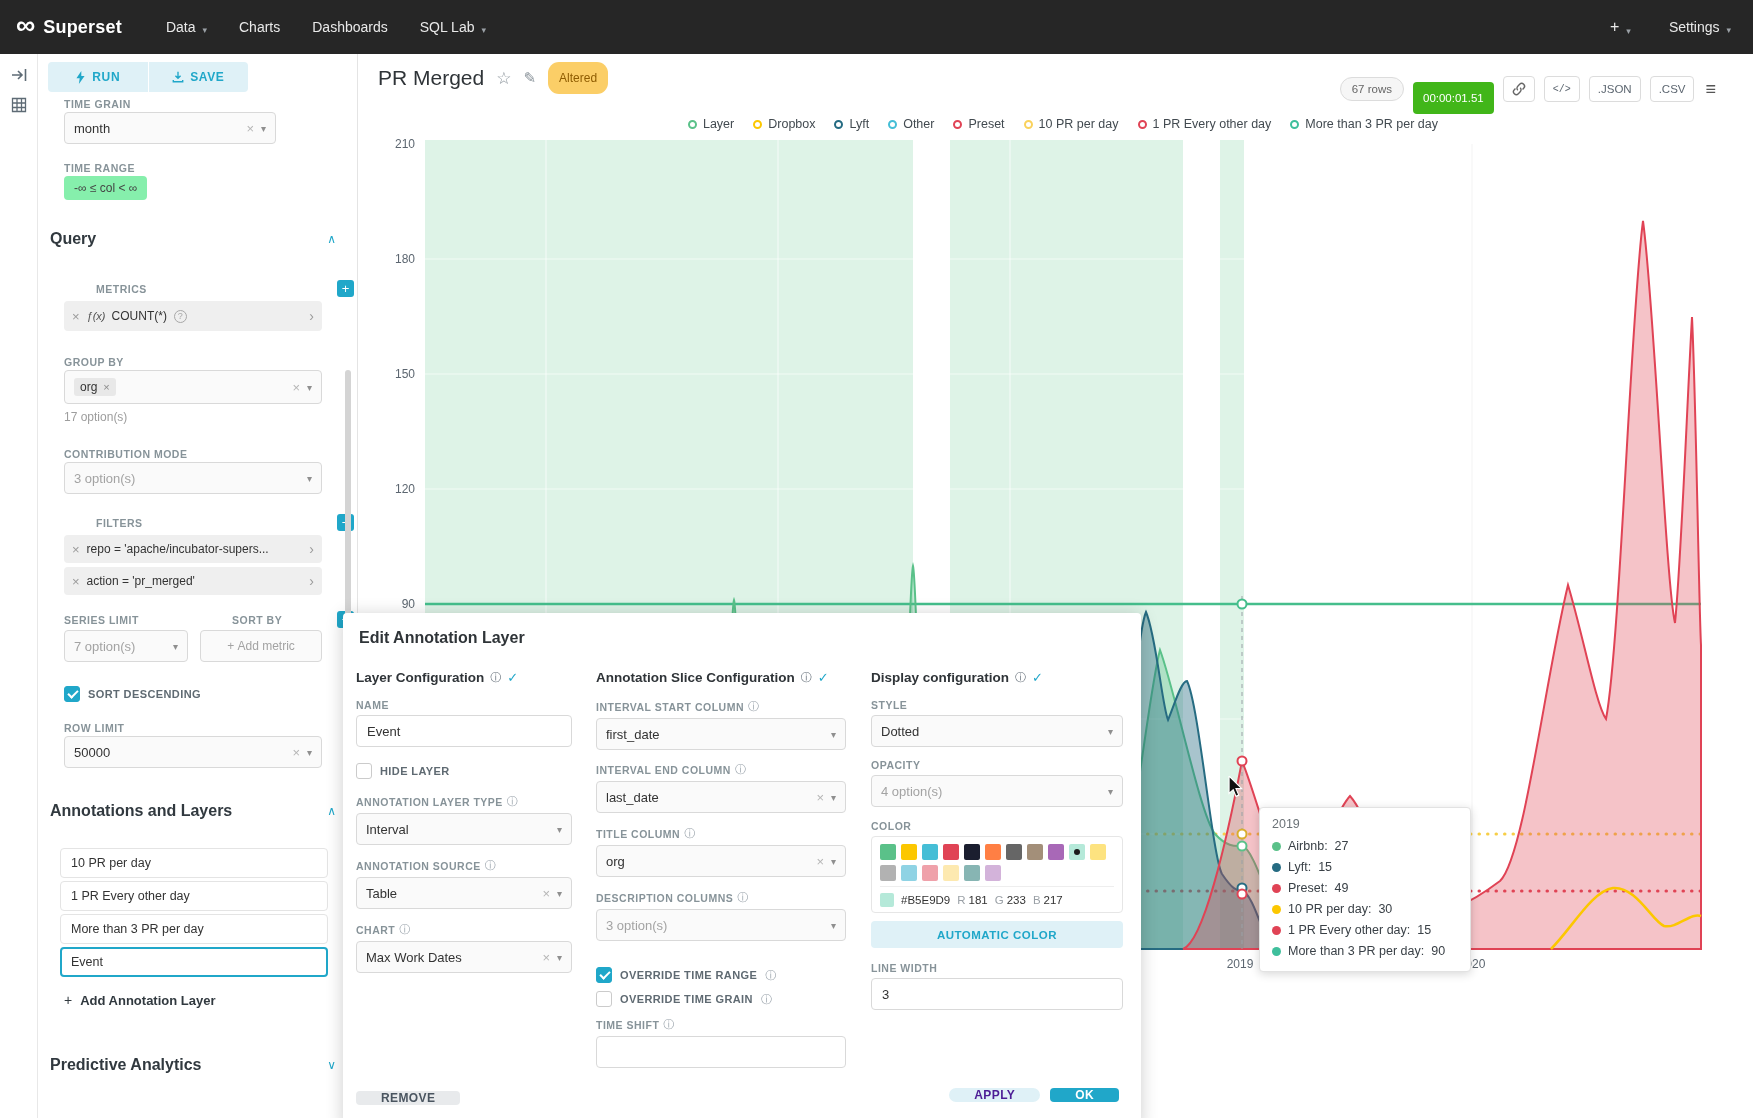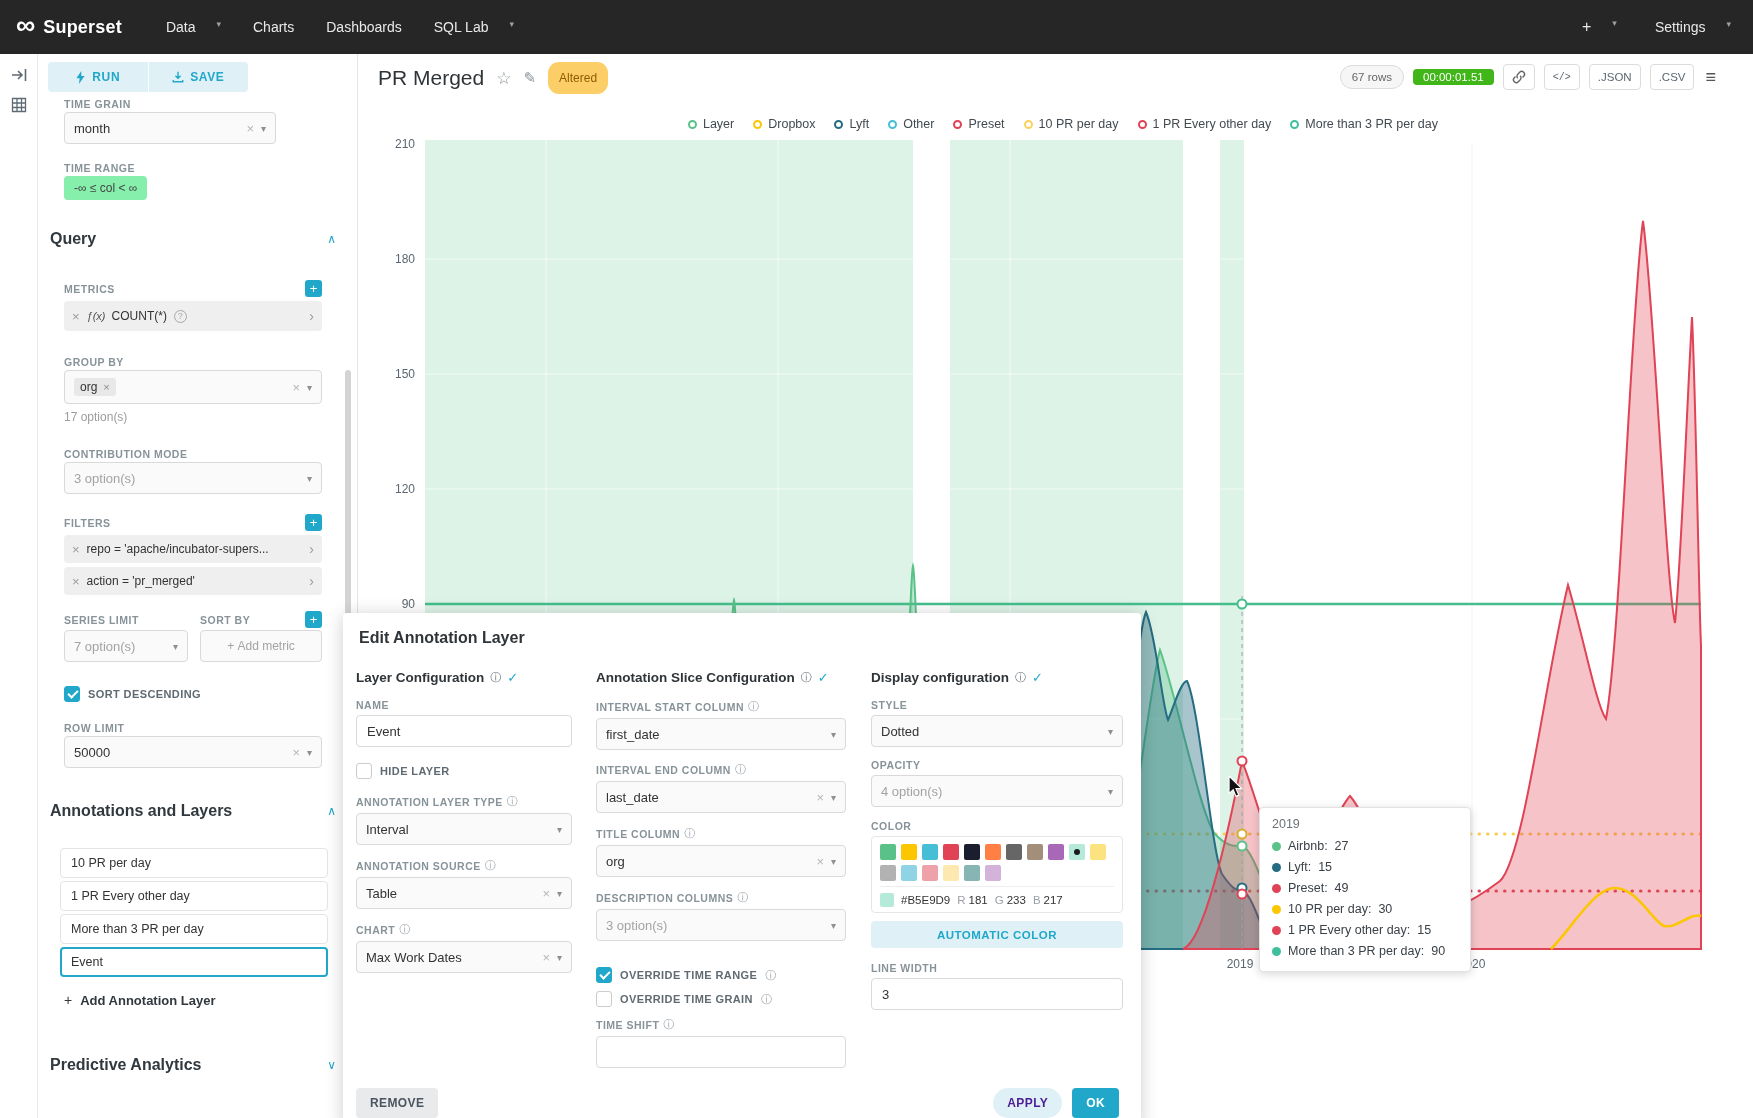--- a/index.html
+++ b/index.html
@@ -14,39 +14,39 @@
   
   .navbar {
     position:absolute; left:0; top:0; width:1753px; height:54px;
     background:#262626; display:flex; align-items:center; z-index:20;
     padding:0 22px 0 16px;
   }
   .brand { display:flex; align-items:center; gap:8px; margin-right:44px; cursor:pointer; }
   .logo-inf { color:#fff; font-size:27px; font-weight:700; line-height:1; margin-top:-3px; }
   .brand-t { color:#fff; font-size:18px; font-weight:700; letter-spacing:.2px; }
   .navmenu { display:flex; align-items:center; gap:32px; }
-  .navitem { color:#E9E9E9; font-size:14px; display:flex; align-items:flex-start; gap:21px; cursor:pointer; }
+  .navitem { color:#E9E9E9; font-size:14px; display:flex; align-items:flex-end; gap:7px; cursor:pointer; }
   .ncaret { color:#9aa0a6; font-size:9px; }
   .navright { margin-left:auto; display:flex; align-items:center; gap:38px; }
   .navplus { font-size:16px; }
 
   
   .icon-rail {
     position:absolute; left:0; top:54px; width:38px; height:1064px;
     background:#fff; border-right:1px solid #E8E8E8; z-index:6;
   }
   .rail-btn { position:absolute; left:10px; width:18px; height:18px; cursor:pointer; }
 
   
   .control-panel {
     position:absolute; left:38px; top:54px; width:320px; height:1064px;
     background:#fff; border-right:1px solid #E4E4E4; z-index:6;
   }
   .lbl { font-size:10.5px; color:#879399; letter-spacing:.5px; font-weight:600; display:flex; align-items:center; gap:4px; }
-  .lblrow { display:flex; align-items:center; justify-content:space-between; }
+  .lblrow { display:flex; align-items:center; justify-content:space-between;margin-left:32px; }
   .linfo { font-size:11px; color:#9AA3AB; font-weight:400; letter-spacing:0; }
   .plusbtn { width:17px; height:17px; border:none; border-radius:3px; background:#20A7C9; color:#fff; font-size:13px; line-height:15px; cursor:pointer; }
   .sel {
     display:flex; align-items:center; border:1px solid #D9D9D9; border-radius:4px;
     background:#FAFAFA; padding:0 9px; font-size:13px; color:#333; height:32px; cursor:pointer;
   }
   .sel .grow { flex:1; overflow:hidden; white-space:nowrap; text-overflow:ellipsis; }
   .sel .ph { color:#A3A3A3; }
   .sel .x { color:#B5B5B5; font-size:13px; margin:0 7px 0 6px; }
   .sel .caret { color:#8f8f8f; font-size:10px; }
@@ -77,21 +77,21 @@
   .trchip { display:inline-flex; align-items:center; height:24px; background:#86efac; border-radius:4px; padding:0 10px; font-size:12px; color:#444; cursor:pointer; }
 
   
   .chart-title-row { position:absolute; left:378px; top:62px; display:flex; align-items:center; gap:12px; z-index:2; }
   .chart-title { font-size:21px; font-weight:500; color:#2F3438; }
   .star { font-size:17px; color:#8b949b; cursor:pointer; }
   .pencil { font-size:15px; color:#8b949b; cursor:pointer; }
   .altered { height:32px; border-radius:11px; padding:0 11px; font-size:12px; display:inline-flex; align-items:center; cursor:default; }
   .hdr-right { position:absolute; top:64px; right:35px; display:flex; align-items:center; gap:9px; z-index:2; }
   .rows-pill { height:24px; border:1px solid #DCDCDC; background:#F6F6F6; color:#666; border-radius:12px; font-size:11.5px; display:flex; align-items:center; padding:0 11px; }
-  .timer { height:16px; border-radius:4px; color:#fff; font-size:11.5px; display:flex; align-items:center; padding:0 10px; }
+  .timer { height:32px; border-radius:4px; color:#fff; font-size:11.5px; display:flex; align-items:center; padding:0 10px;margin-top:18px; }
   .hbtn { height:26px; min-width:28px; border:1px solid #DCDCDC; border-radius:4px; background:#fff; color:#5c6670; display:flex; align-items:center; justify-content:center; font-size:11.5px; padding:0 8px; cursor:pointer; }
   .hbtn.code { font-family:"Liberation Mono","DejaVu Sans Mono",monospace; font-size:10px; }
   .burger { font-size:18px; color:#555; cursor:pointer; padding:0 2px; }
 
   
   .legend { position:absolute; left:425px; top:117px; width:1276px; display:flex; justify-content:center; gap:19px; z-index:2; font-size:12.5px; color:#424a50; }
   .litem { display:flex; align-items:center; gap:6px; cursor:pointer; }
   .lcirc { display:inline-block; width:9px; height:9px; border-radius:50%; border:2px solid #999; background:#fff; }
 
   
@@ -111,21 +111,21 @@
   
   .modal { position:absolute; left:343px; top:613px; width:798px; height:515px; background:#fff; border-radius:4px; box-shadow:0 2px 18px rgba(0,0,0,0.20); z-index:10; }
   .modal-title { position:absolute; left:16px; top:16px; font-size:16px; font-weight:600; color:#2F3438; }
   .mcol { position:absolute; top:57px; }
   .mhead { display:flex; align-items:center; gap:6px; font-size:13.5px; font-weight:700; color:#2F3438; }
   .mhead .info { font-size:11px; color:#66707A; font-weight:400; }
   .mhead .check { color:#20A7C9; font-size:13px; }
   .inp { height:32px; border:1px solid #D9D9D9; border-radius:4px; padding:0 10px; font-size:13px; color:#333; width:100%; background:#fff; }
   .mfoot-left { position:absolute; left:13px; top:475px; }
   .mfoot-right { position:absolute; right:22px; top:475px; display:flex; gap:10px; }
-  .btn { height:30px; border:none; border-radius:4px; font-weight:700; font-size:12px; letter-spacing:.4px; display:inline-flex; align-items:center; justify-content:center; padding:0 14px; cursor:pointer; }
+  .btn { height:14px; border:none; border-radius:4px; font-weight:700; font-size:12px; letter-spacing:.4px; display:inline-flex; align-items:center; justify-content:center; padding:0 25px; cursor:pointer; }
   .btn.gray { background:#E8EAEC; color:#4A5560; }
   .btn.light { background:#DFF1F7; color:#4c1d95;border-radius:15px; }
   .btn.primary { background:#20A7C9; color:#fff; }
   .picker { border:1px solid #E6E6E6; border-radius:4px; background:#fff; padding:7px 8px 5px; margin-top:4px; }
   .swrow { display:flex; gap:5px; margin-bottom:5px; }
   .sw { width:16px; height:16px; border-radius:2px; cursor:pointer; position:relative; }
   .sw.selected::after { content:""; position:absolute; left:5px; top:5px; width:6px; height:6px; border-radius:50%; background:#1b1b1b; }
   .hexrow { display:flex; align-items:center; gap:7px; border-top:1px solid #EEE; padding-top:6px; font-size:11.5px; }
   .hexprev { width:14px; height:14px; border-radius:2px; }
   .hexval { color:#333; }

